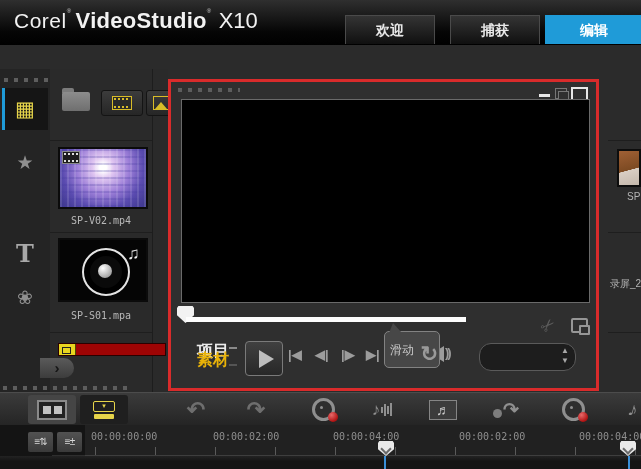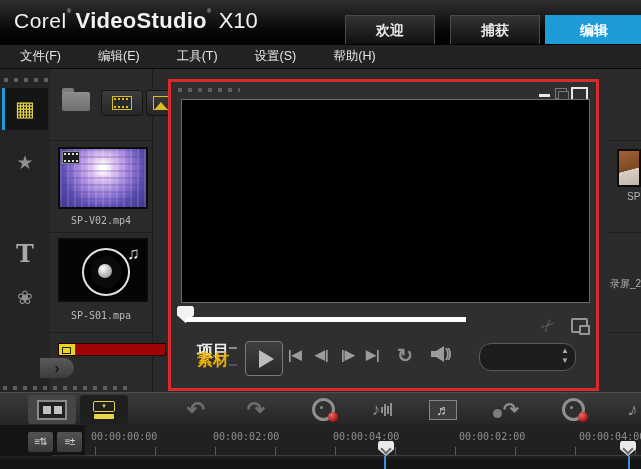--- a/index.html
+++ b/index.html
@@ -177,27 +177,20 @@
     <div class="abs logo">
       <span class="lg-corel">Corel</span><sup class="reg">®</sup>
       <span class="lg-prod">VideoStudio</span><sup class="reg">®</sup>
       <span class="lg-ver">X10</span>
     </div>
     <div class="abs tab t1">捕获</div>
     <div class="abs tab t0">欢迎</div>
     <div class="abs tab t2">编辑</div>
   </div>
 
-  <div class="abs menubar">
-    <span class="menu-item">文件(F)</span>
-    <span class="menu-item">编辑(E)</span>
-    <span class="menu-item">工具(T)</span>
-    <span class="menu-item">设置(S)</span>
-    <span class="menu-item">帮助(H)</span>
-  </div>
 
   <div class="abs sidebar">
     <div class="abs dots" style="left:4px;top:9px;width:44px;"></div>
     <div class="abs side-item active" style="top:19px;">
       <div class="abs blue-bar" style="top:0;height:42px;"></div>
       <span class="g-media">▦</span>
     </div>
     <div class="abs side-item" style="top:72px;">
       <span class="g-instant">★</span>
     </div>
@@ -293,20 +286,25 @@
 
     <div class="pv play-btn">
       <div class="play-tri"></div>
     </div>
     <span class="pv transport tr-home">|◀</span>
     <span class="pv transport tr-prev">◀|</span>
     <span class="pv transport tr-next">|▶</span>
     <span class="pv transport tr-end">▶|</span>
     <span class="pv repeat-icon">↻</span>
 
+    <div class="pv tooltip">
+      <div class="tooltip-tail"></div>
+      <span class="tooltip-text">滑动</span>
+      <span class="tooltip-loop">↻</span>
+    </div>
 
     <div class="pv speaker">
       <span class="spk-body"></span>
       <span class="spk-waves">))</span>
     </div>
 
     <div class="pv tc-box">
       <div class="tc-spin">
         <span>▲</span>
         <span>▼</span>

